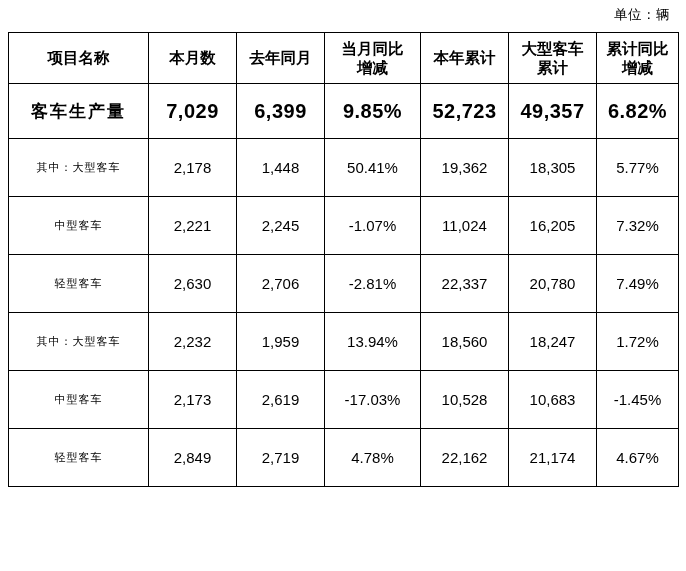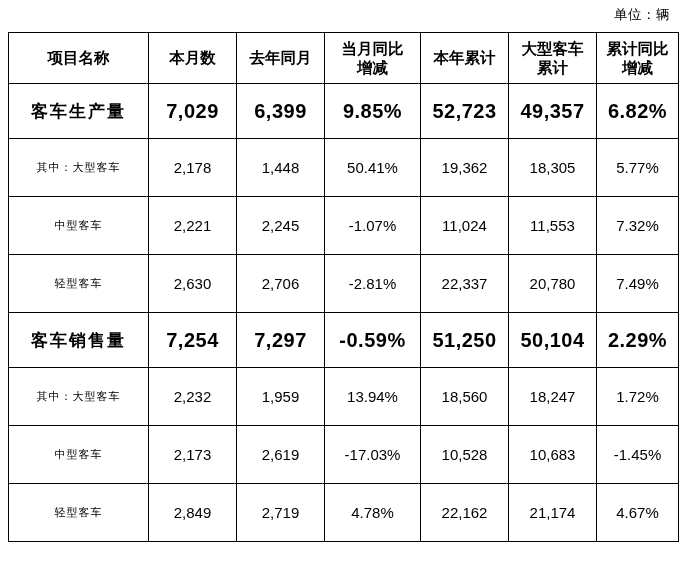--- a/index.html
+++ b/index.html
@@ -144,40 +144,31 @@
         <td>19,362</td>
         <td>18,305</td>
         <td>5.77%</td>
       </tr>
       <tr class="sub">
         <td class="label indent2">中型客车</td>
         <td>2,221</td>
         <td>2,245</td>
         <td>-1.07%</td>
         <td>11,024</td>
-        <td>11,553</td>
+        <td>16,205</td>
         <td>7.32%</td>
       </tr>
       <tr class="sub">
         <td class="label indent2">轻型客车</td>
         <td>2,630</td>
         <td>2,706</td>
         <td>-2.81%</td>
         <td>22,337</td>
         <td>20,780</td>
         <td>7.49%</td>
-      </tr>
-      <tr class="major">
-        <td class="label indent1">客车销售量</td>
-        <td>7,254</td>
-        <td>7,297</td>
-        <td>-0.59%</td>
-        <td>51,250</td>
-        <td>50,104</td>
-        <td>2.29%</td>
       </tr>
       <tr class="sub">
         <td class="label indent1">其中：大型客车</td>
         <td>2,232</td>
         <td>1,959</td>
         <td>13.94%</td>
         <td>18,560</td>
         <td>18,247</td>
         <td>1.72%</td>
       </tr>

